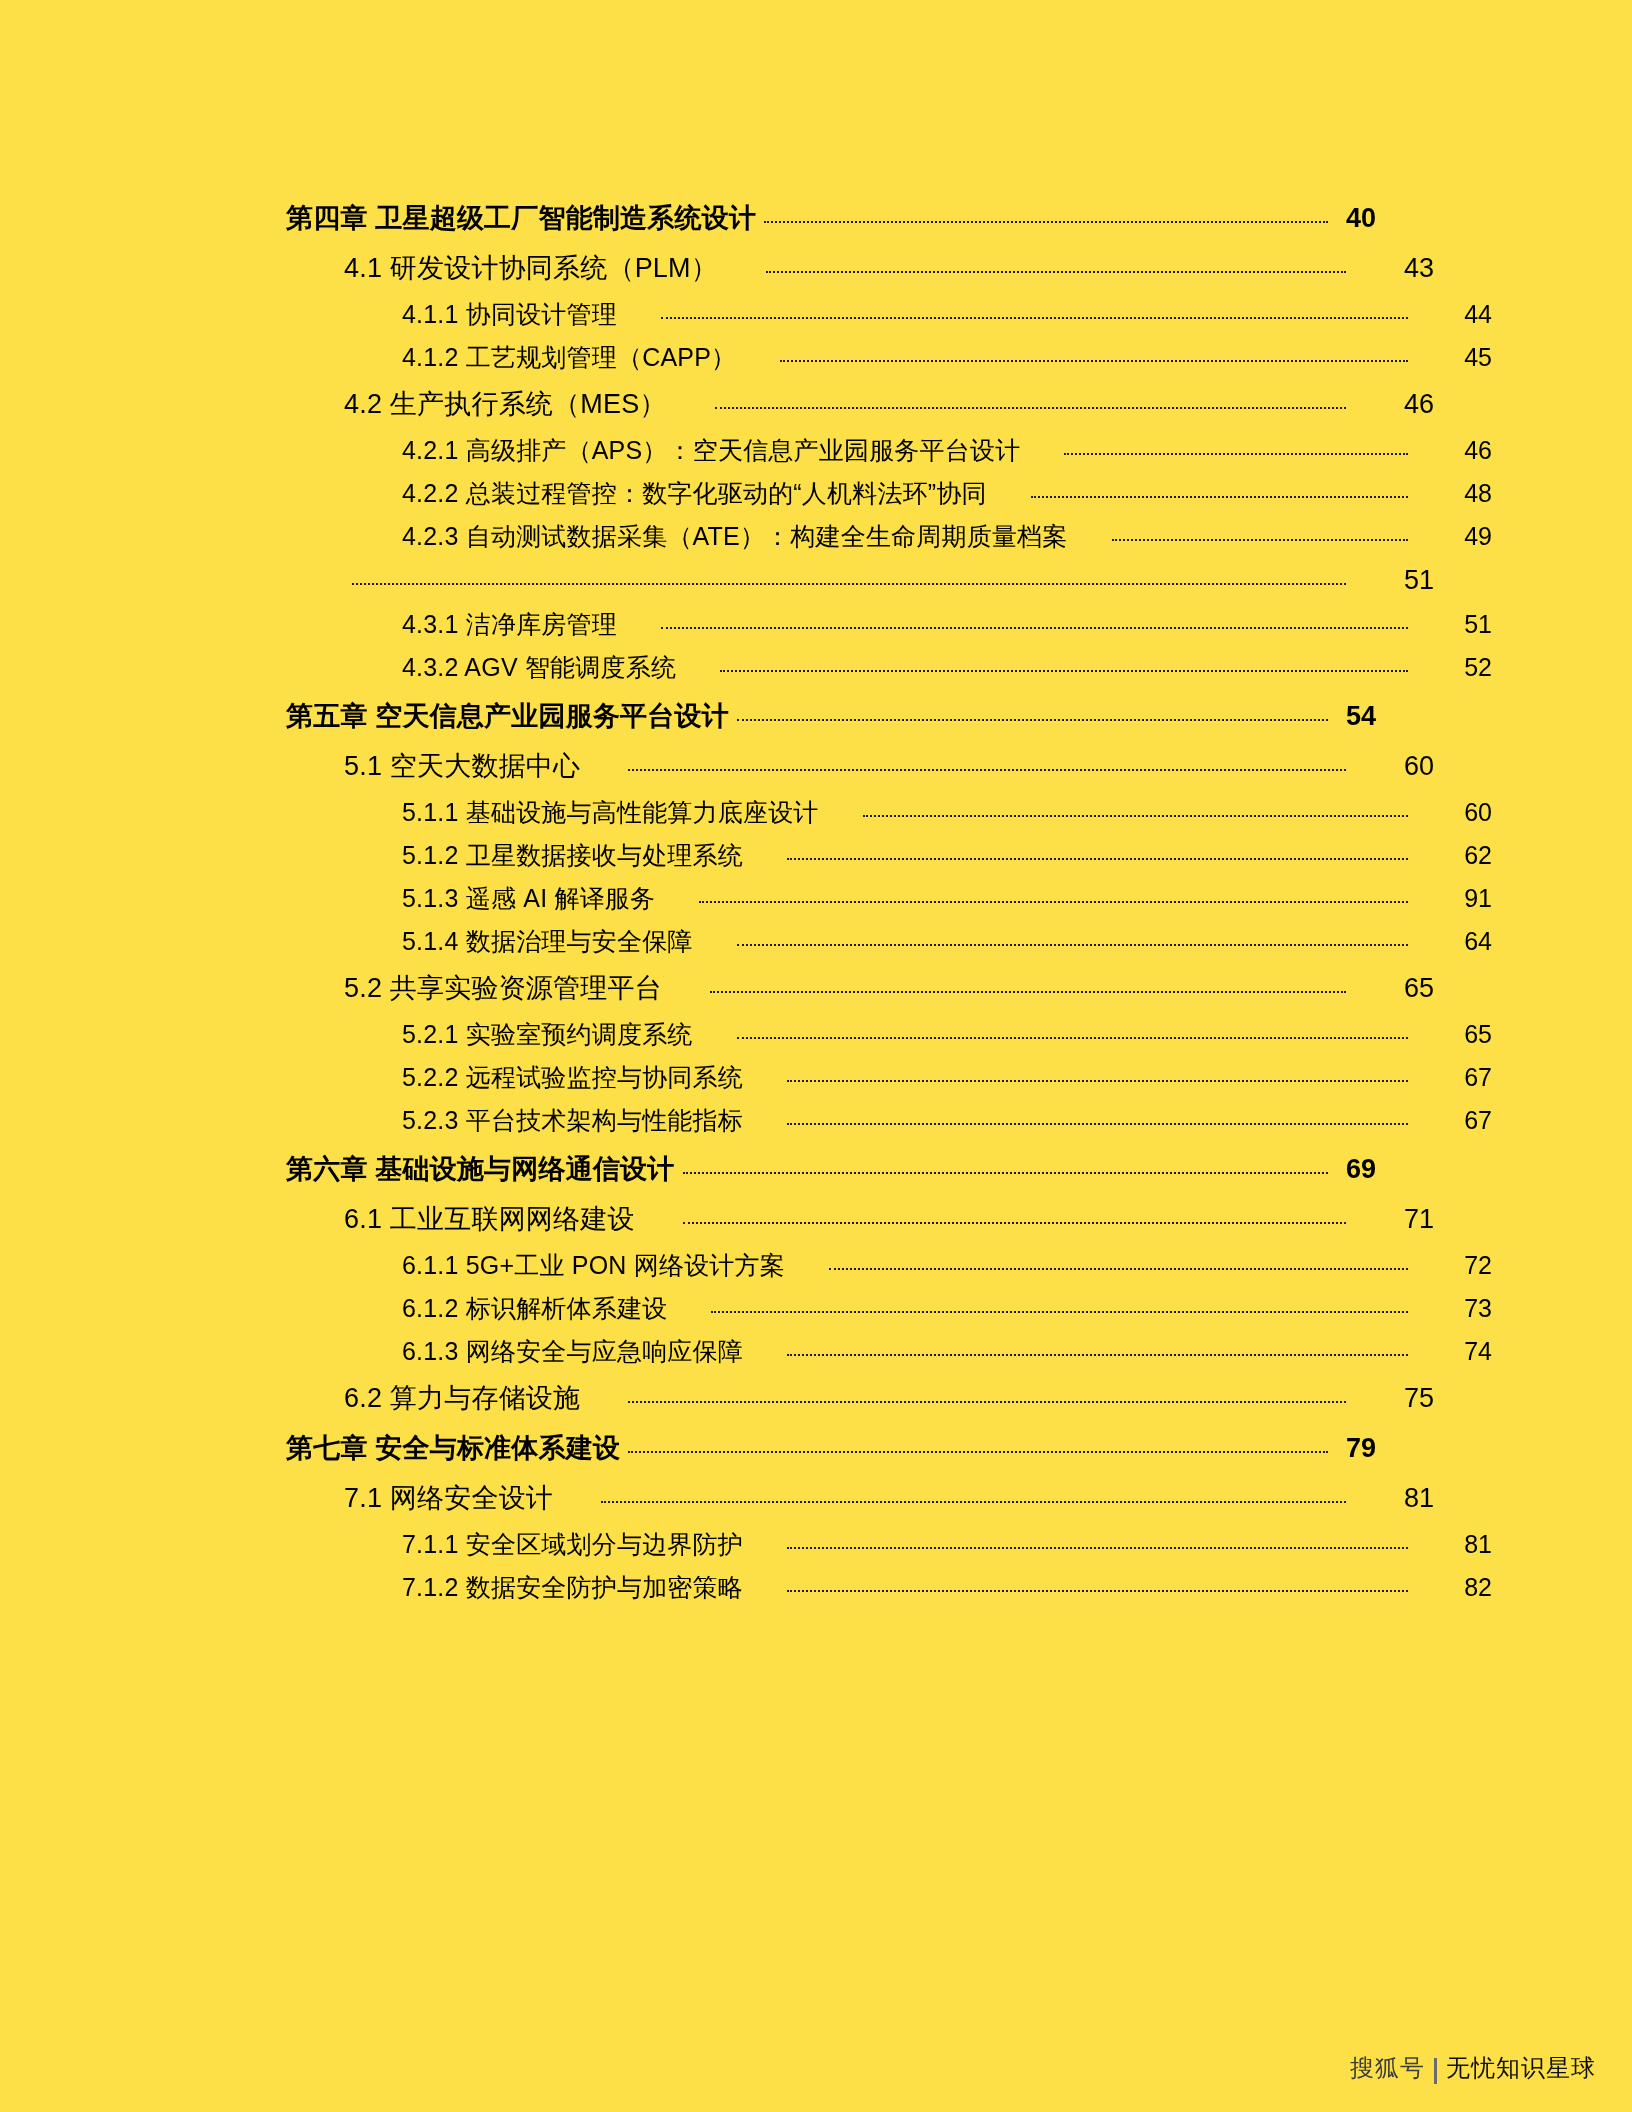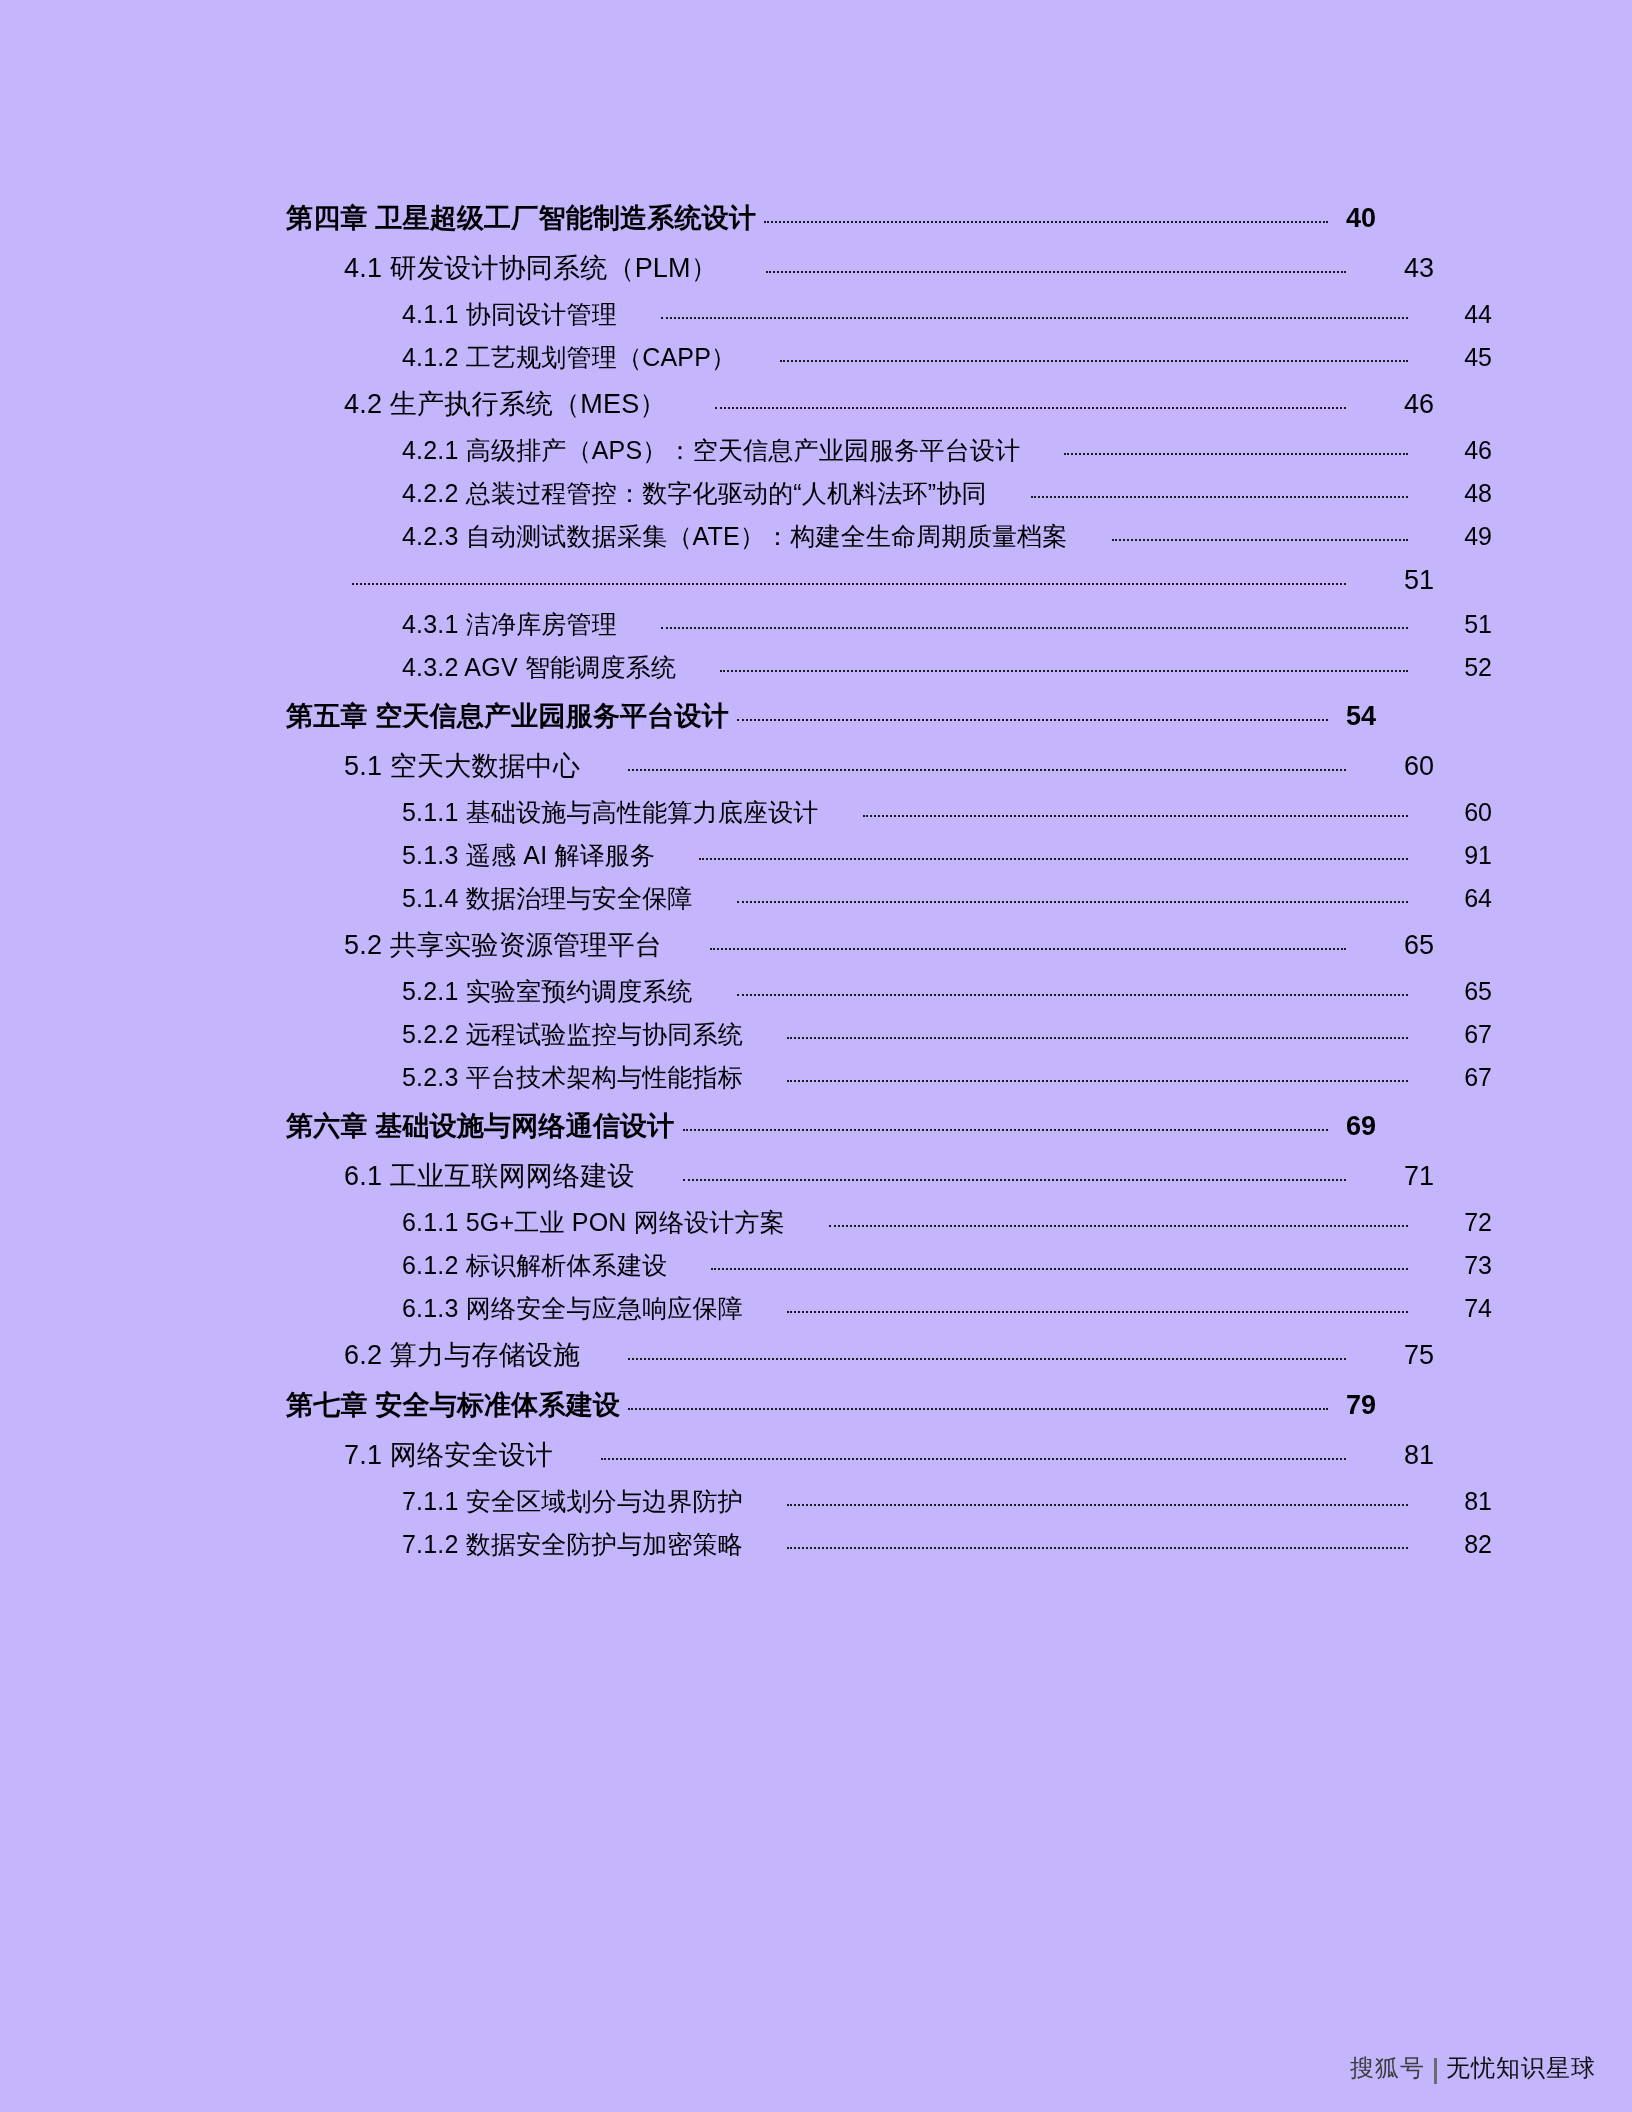--- a/index.html
+++ b/index.html
@@ -14,21 +14,21 @@
     font-family: "Liberation Sans", "DejaVu Sans", sans-serif;
     color: #000000;
     overflow: hidden;
   }
   .page {
     position: absolute;
     top: 0;
     left: 0;
     width: 1632px;
     height: 2112px;
-    background: #c4b5fd;
+    background: #fde047;
   }
   .toc {
     position: absolute;
     top: 186px;
     left: 286px;
     width: 1090px;
   }
   .toc-entry {
     display: flex;
     align-items: baseline;
@@ -177,20 +177,25 @@
         <span class="label">5.1  空天大数据中心</span>
         <span class="dots"></span>
         <span class="page-num">60</span>
       </div>
       <div class="toc-entry lvl-2">
         <span class="label">5.1.1  基础设施与高性能算力底座设计</span>
         <span class="dots"></span>
         <span class="page-num">60</span>
       </div>
       <div class="toc-entry lvl-2">
+        <span class="label">5.1.2  卫星数据接收与处理系统</span>
+        <span class="dots"></span>
+        <span class="page-num">62</span>
+      </div>
+      <div class="toc-entry lvl-2">
         <span class="label">5.1.3  遥感 AI 解译服务</span>
         <span class="dots"></span>
         <span class="page-num">91</span>
       </div>
       <div class="toc-entry lvl-2">
         <span class="label">5.1.4  数据治理与安全保障</span>
         <span class="dots"></span>
         <span class="page-num">64</span>
       </div>
       <div class="toc-entry lvl-1">

